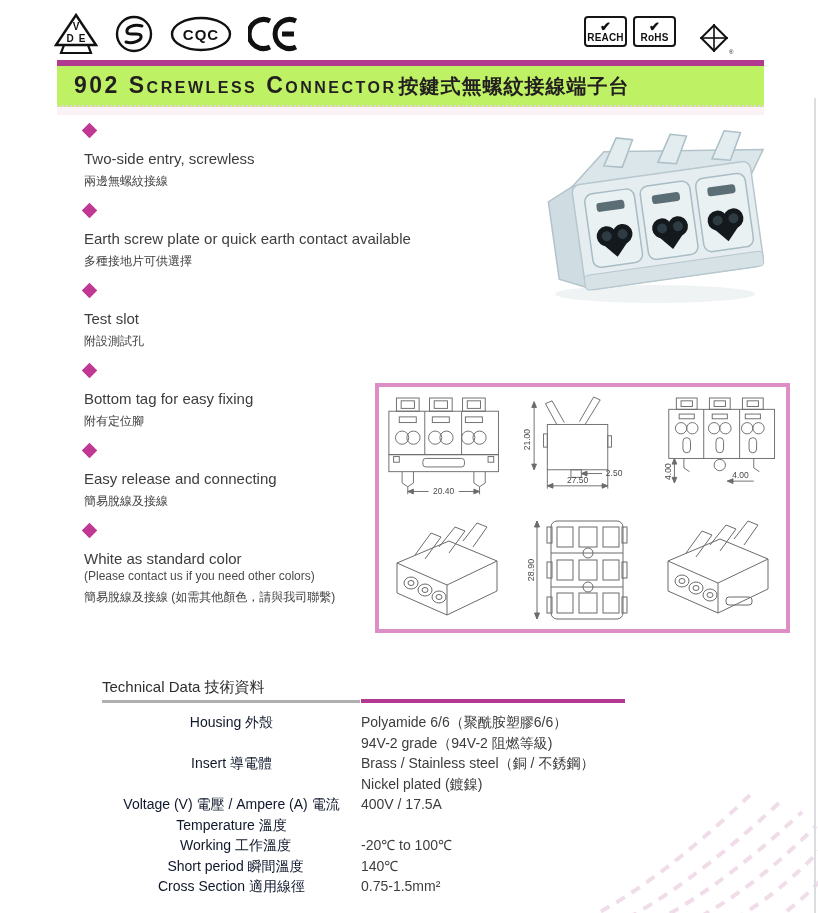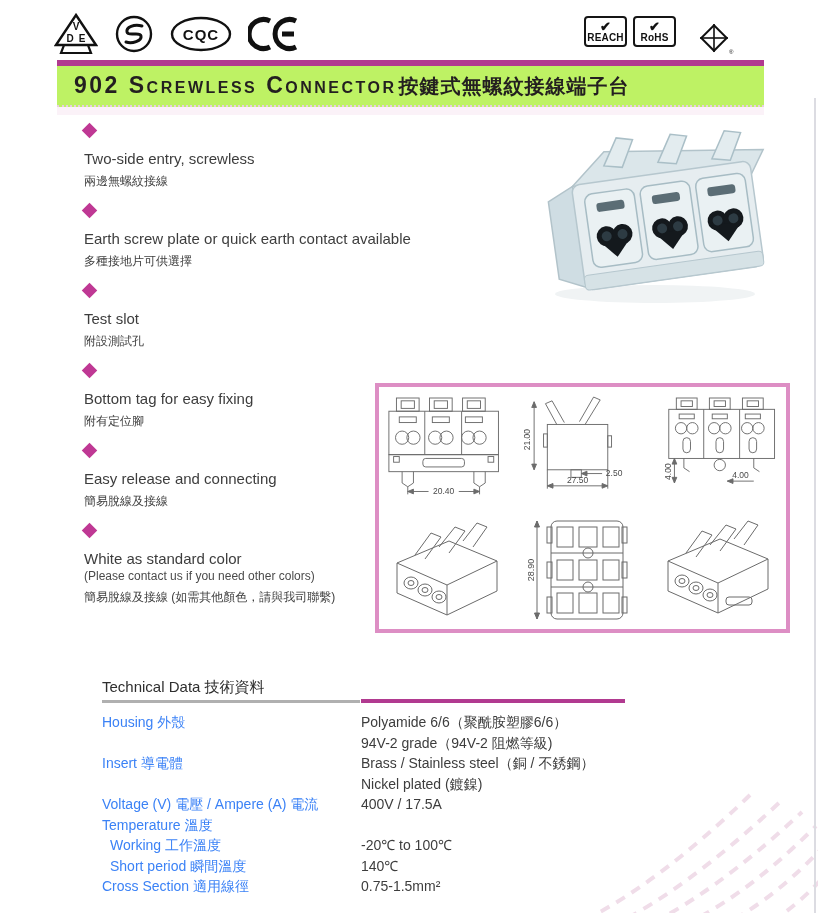--- a/index.html
+++ b/index.html
@@ -59,21 +59,21 @@
   .tech-draw { stroke:#6b6b6b; fill:none; stroke-width:1; }
   .dim-text { font-size:9px; fill:#4a4a4a; stroke:none; font-family:"Liberation Sans",sans-serif; }
 
   
   .tech { position:absolute; left:78px; top:678px; width:670px;margin-left:24px; }
   .tech-head { display:flex; align-items:flex-end; }
   .tech-title { width:258px; font-size:15px; color:#2e2e2e; padding-bottom:3px; border-bottom:3px solid #b0b0b0; }
   .tech-accent { width:264px; height:4px; background:#b13a90; margin-left:1px; margin-bottom:0; }
   .tech-rows { margin-top:9px; }
   .t-row { display:flex; font-size:14px; line-height:20.5px; }
-  .t-label { width:259px; flex:0 0 259px; color:#3b82f6; }
+  .t-label { width:259px; flex:0 0 259px; color:#0f172a;text-align:center; }
   .t-label.indent { padding-left:8px; }
   .t-values { color:#3d3d3d; }
 
   
   .deco { position:absolute; right:0; bottom:0; }
 </style>
 </head>
 <body>
 
 <div class="page">

